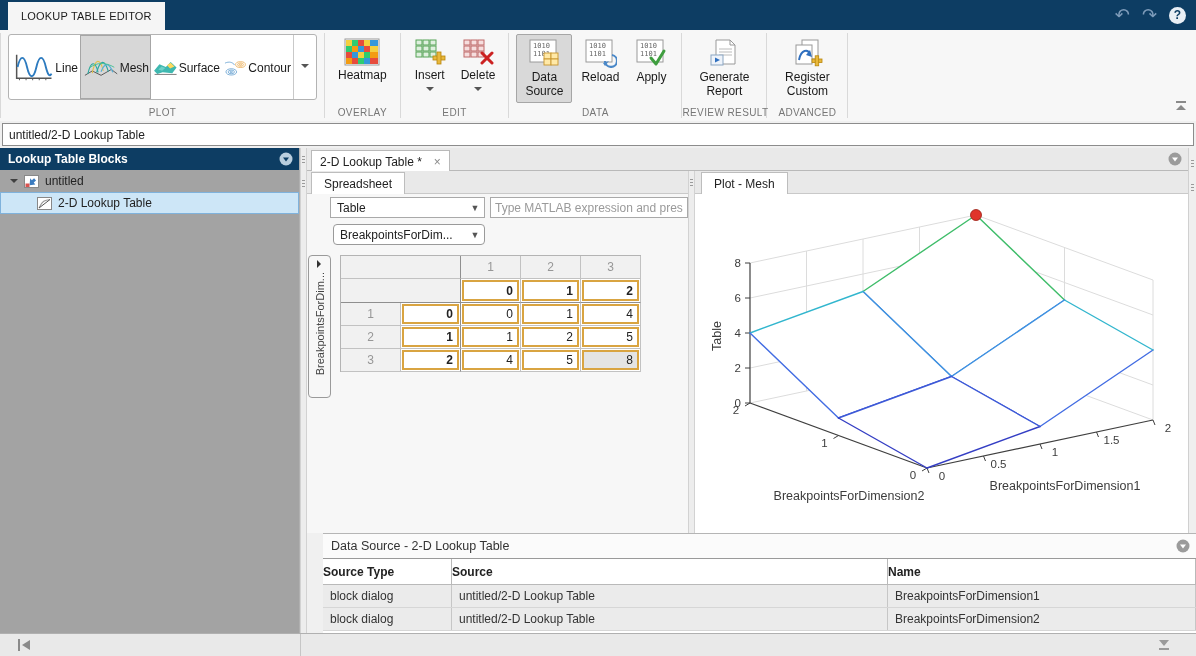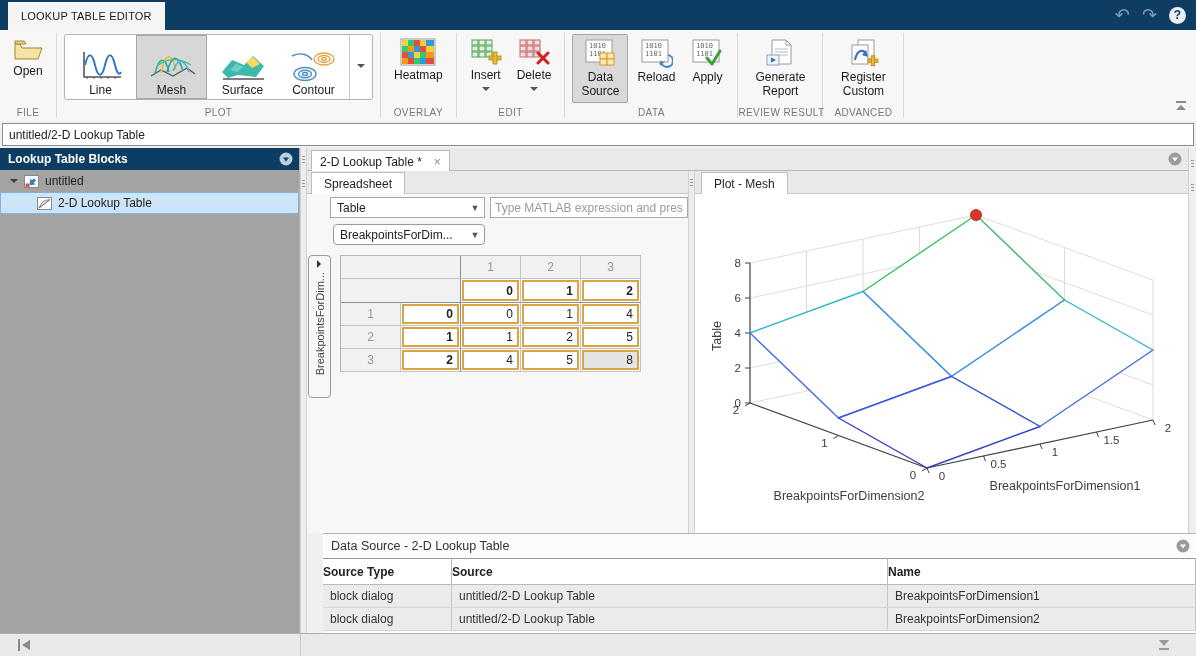--- a/index.html
+++ b/index.html
@@ -21,21 +21,21 @@
   .grp-label{position:absolute;left:0;right:0;bottom:3px;text-align:center;font-size:10px;
              color:#767676;letter-spacing:.4px;white-space:nowrap;}
   .sep{width:1px;background:#d9d9d9;margin:3px 0;}
   .rbtn{display:flex;flex-direction:column;align-items:center;gap:3px;padding:3px 5px;
         border:1px solid transparent;border-radius:2px;font-size:12px;color:#1a1a1a;
         text-align:center;line-height:1.15;}
   .rbtn.sel{background:#d9d9d9;border-color:#a6a6a6;}
   .rbtn .lbl{max-width:64px;}
   .caret{width:0;height:0;border:4px solid transparent;border-top-color:#555;margin-top:1px;}
   .gallery{display:flex;border:1px solid #b3b3b3;border-radius:3px;background:#fff;height:64px;overflow:hidden;}
-  .gitem{width:67px;display:flex;flex-direction:column;align-items:center;justify-content:flex-end;
+  .gitem{width:67px;display:flex;flex-direction:row;align-items:center;justify-content:flex-end;
          padding:3px 2px 2px;gap:1px;font-size:12px;color:#1a1a1a;}
   .gitem.sel{background:#d7d7d7;box-shadow:inset 0 0 0 1px #a6a6a6;border-radius:0;}
   .gallery-arrow{width:22px;border-left:1px solid #c9c9c9;display:flex;align-items:center;justify-content:center;}
   #ribbon-collapse{position:absolute;right:8px;bottom:4px;}
   
   #breadcrumb{position:absolute;left:0;top:121px;width:1196px;height:27px;background:#f0f0f0;
               display:flex;align-items:center;}
   #breadcrumb .field{margin:0 2px;flex:1;height:21px;background:#fff;border:1px solid #8c8c8c;
                      display:flex;align-items:center;padding-left:6px;font-size:12px;color:#222;}
   
@@ -128,30 +128,20 @@
 <div id="titlebar">
   <div class="app-tab">LOOKUP TABLE EDITOR</div>
   <div class="tb-icons">
     <span class="tb-arrow">↶</span>
     <span class="tb-arrow">↷</span>
     <span class="help-ic">?</span>
   </div>
 </div>
 
 <div id="ribbon">
-  <div class="grp">
-    <div class="rbtn">
-      <svg width="30" height="24" viewBox="0 0 30 24">
-        <path d="M2,6 L2,21 L25,21 L29,10 L9,10 L7,6 Z" fill="#f3e3a4" stroke="#a5862c" stroke-width="1"></path>
-        <path d="M2,6 L2,3 L11,3 L13,6 Z" fill="#e8d084" stroke="#a5862c" stroke-width="1"></path>
-      </svg>
-      <span class="lbl">Open</span>
-    </div>
-    <div class="grp-label">FILE</div>
-  </div>
   <div class="sep"></div>
 
   <div class="grp">
     <div class="gallery">
       <div class="gitem">
         <svg width="46" height="32" viewBox="0 0 46 32">
           <path d="M6,2 V27 H43" stroke="#555" stroke-width="1.6" fill="none"></path>
           <path d="M8,24 M6,27 M9,27 l0,2 M16,27 l0,2 M23,27 l0,2 M30,27 l0,2 M37,27 l0,2" stroke="#555" stroke-width="1" fill="none"></path>
           <path d="M7,15 C10,2 14,2 17,15 C20,28 24,28 27,15 C30,2 34,2 37,15 C39,23 41,26 43,22" stroke="#2d7bbf" stroke-width="2" fill="none"></path>
         </svg>

